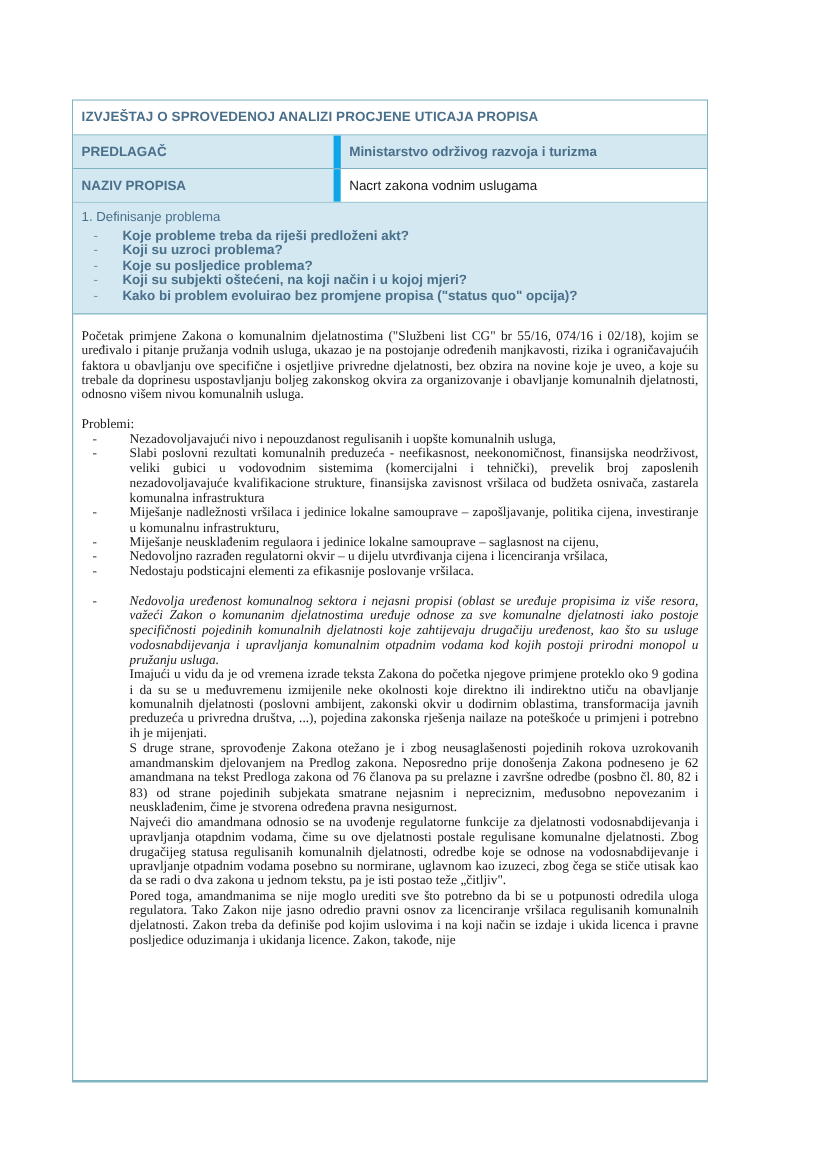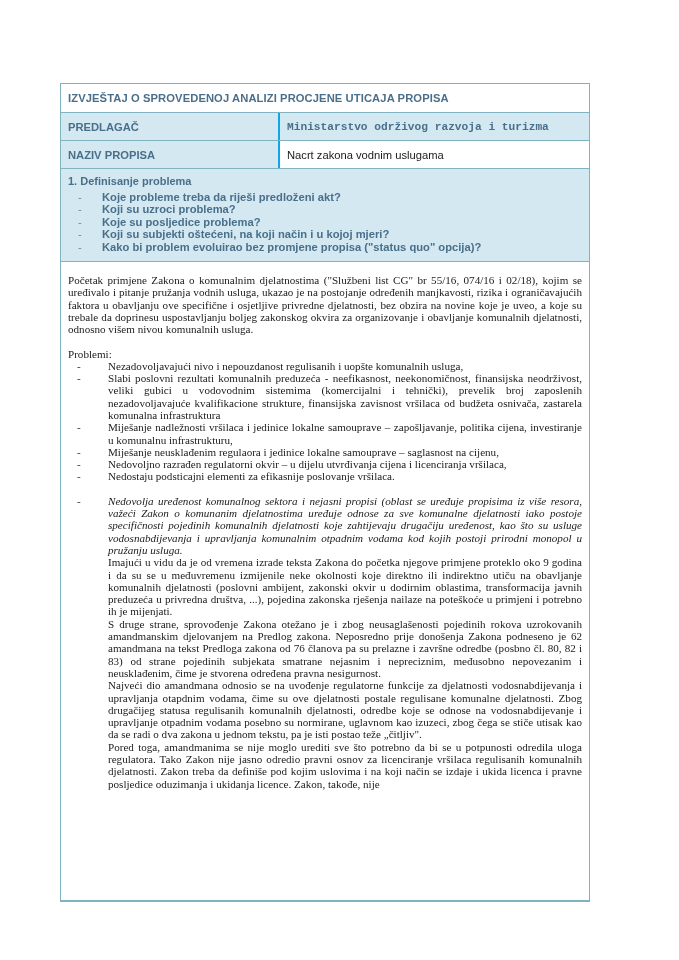--- a/index.html
+++ b/index.html
@@ -4,29 +4,29 @@
   <style>
     html, body { margin: 0; padding: 0; background: #ffffff; }
     body { width: 679px; height: 960px; position: relative; overflow: hidden;
       font-family: "Liberation Sans", sans-serif; color: #1a1a1a; }
     .doc { position: absolute; left: 60px; top: 83px; width: 528px; border: 1px solid #7fb3c2; border-bottom: 2px solid #7fb3c2; }
     .row { display: flex; border-bottom: 1px solid #7fb3c2; }
     .row:last-child { border-bottom: none; }
     .title-row { background: #ffffff; height: 28px; align-items: center; padding-left: 7px; }
     .title-row span { font-weight: bold; color: #4a6f8a; font-size: 11.2px; letter-spacing: 0.1px; }
     .cell { display: flex; align-items: center; padding-left: 7px; font-size: 11.2px; }
-    .lab { width: 210px; border-right: 2px solid #0ea5e9; font-weight: bold; color: #4a6f8a; }
+    .lab { width: 210px; border-right: 6px solid #0ea5e9; font-weight: bold; color: #4a6f8a; }
     .val { flex: 1; }
     .pred { background: #d3e8f1; height: 27px; }
-    .pred .val { color: #4a6f8a; font-weight: bold; font-family: Liberation Mono, monospace; }
+    .pred .val { color: #4a6f8a; font-weight: bold; }
     .naziv { height: 27px; }
     .naziv .lab { background: #d3e8f1; }
     .naziv .val { color: #1a1a1a; background: #fff; }
     .def { background: #d3e8f1; display: block; padding: 6px 7px 8px 7px; }
-    .def-title { font-weight: bold; color: #4a6f8a; font-size: 11px; margin-bottom: 4px; }
+    .def-title { font-weight: normal; color: #4a6f8a; font-size: 11px; margin-bottom: 4px; }
     .qlist { list-style: none; margin: 0; padding: 0 0 0 10px; }
     .qlist li { font-weight: bold; color: #4a6f8a; font-size: 11.2px; line-height: 12.4px; display: flex; }
     .dash { width: 24px; flex: none; color: #6d8ea3; font-weight: normal; }
     .body { display: block; padding: 12px 7px 0 7px; font-size: 11.1px; line-height: 12.3px; text-align: justify; height: 626px; overflow: hidden; font-family: Liberation Serif, serif; }
     .para { margin: 0 0 12px 0; }
     .sec-head { margin: 0; }
     .blist { list-style: none; margin: 0 0 12px 0; padding: 0 0 0 9px; }
     .blist li { display: flex; }
     .blist li .txt { flex: 1; text-align: justify; }
     .blist .dash { color: #333; width: 31px; }

